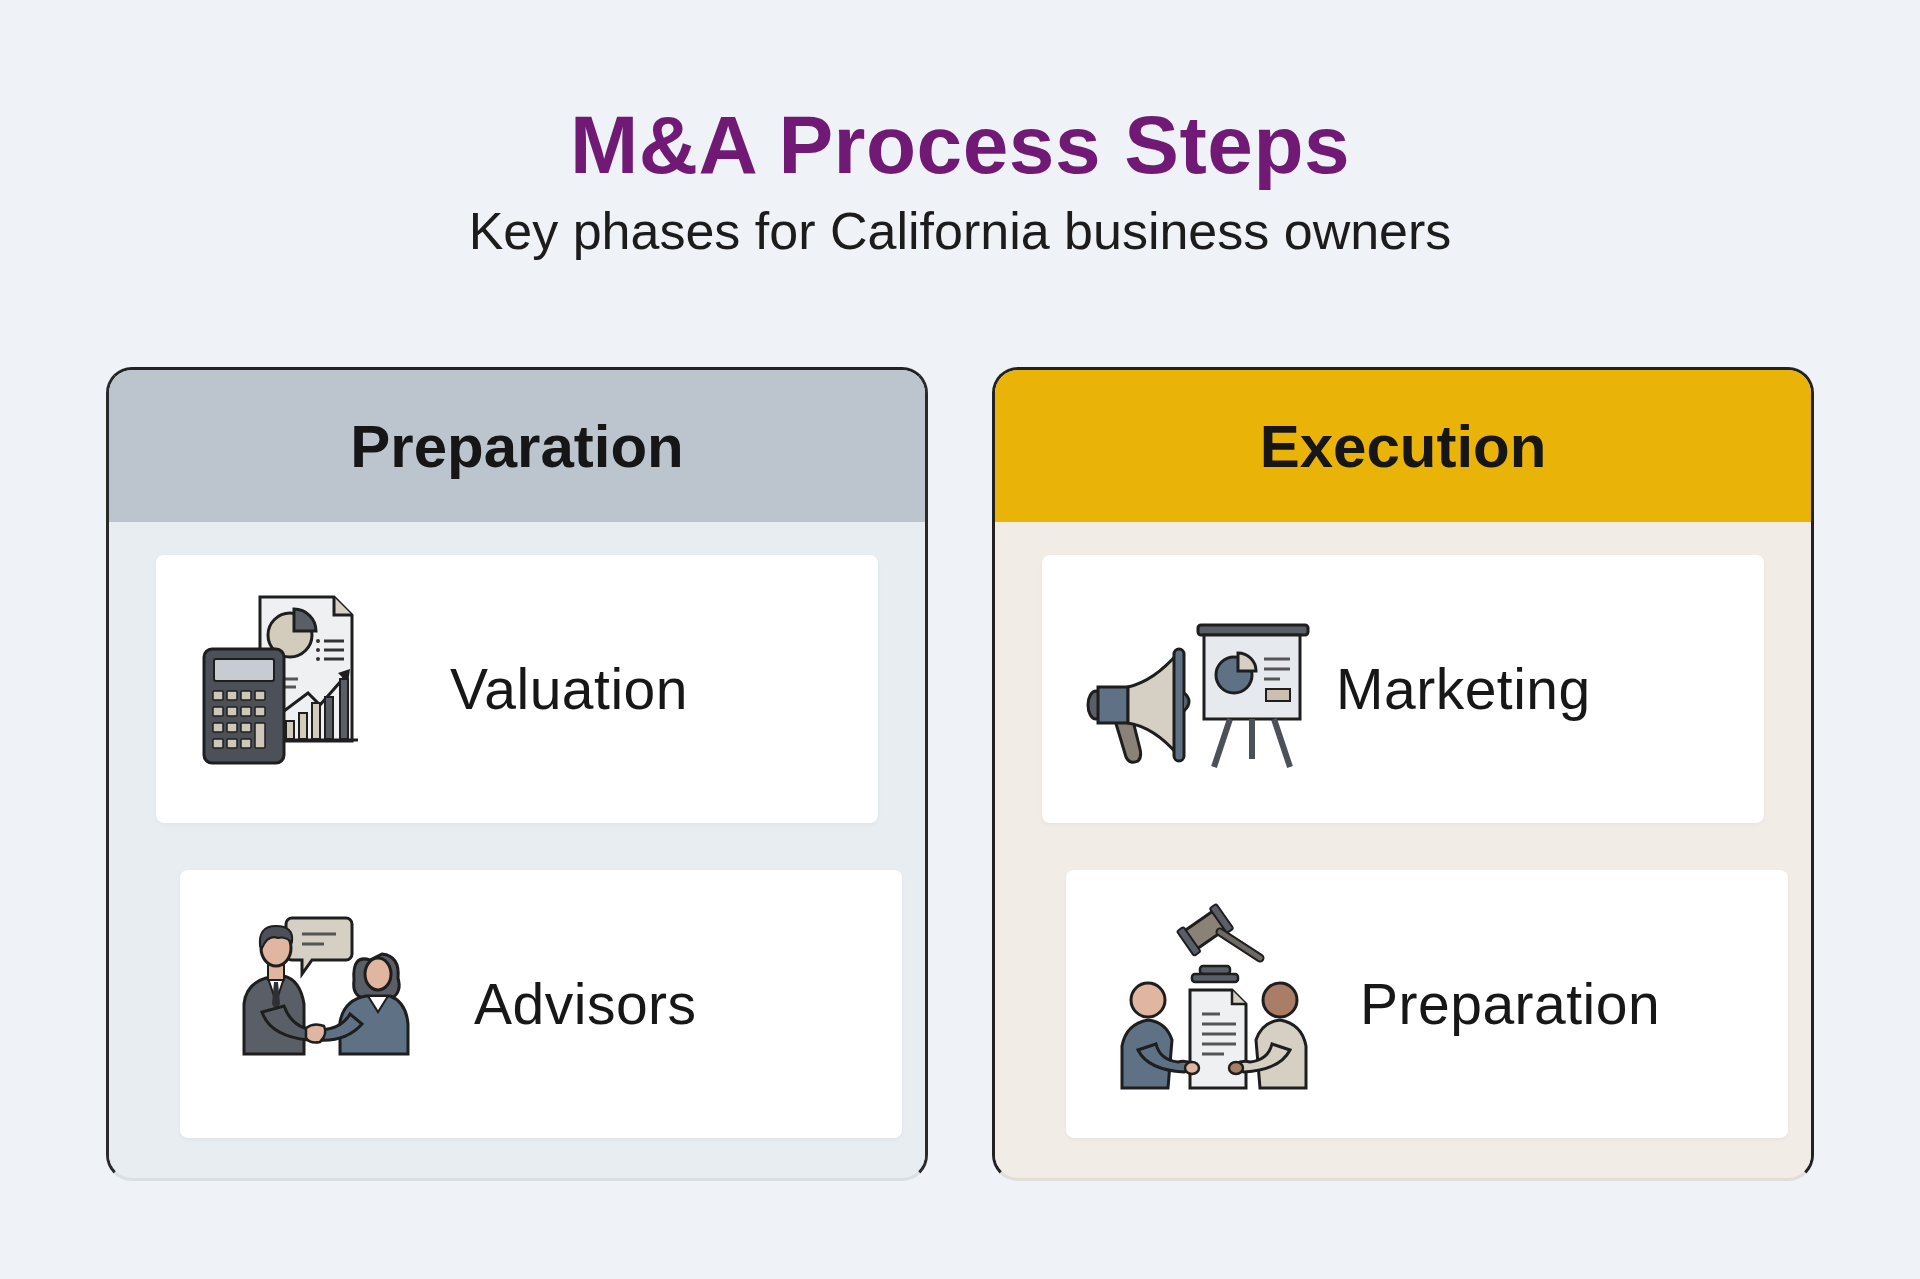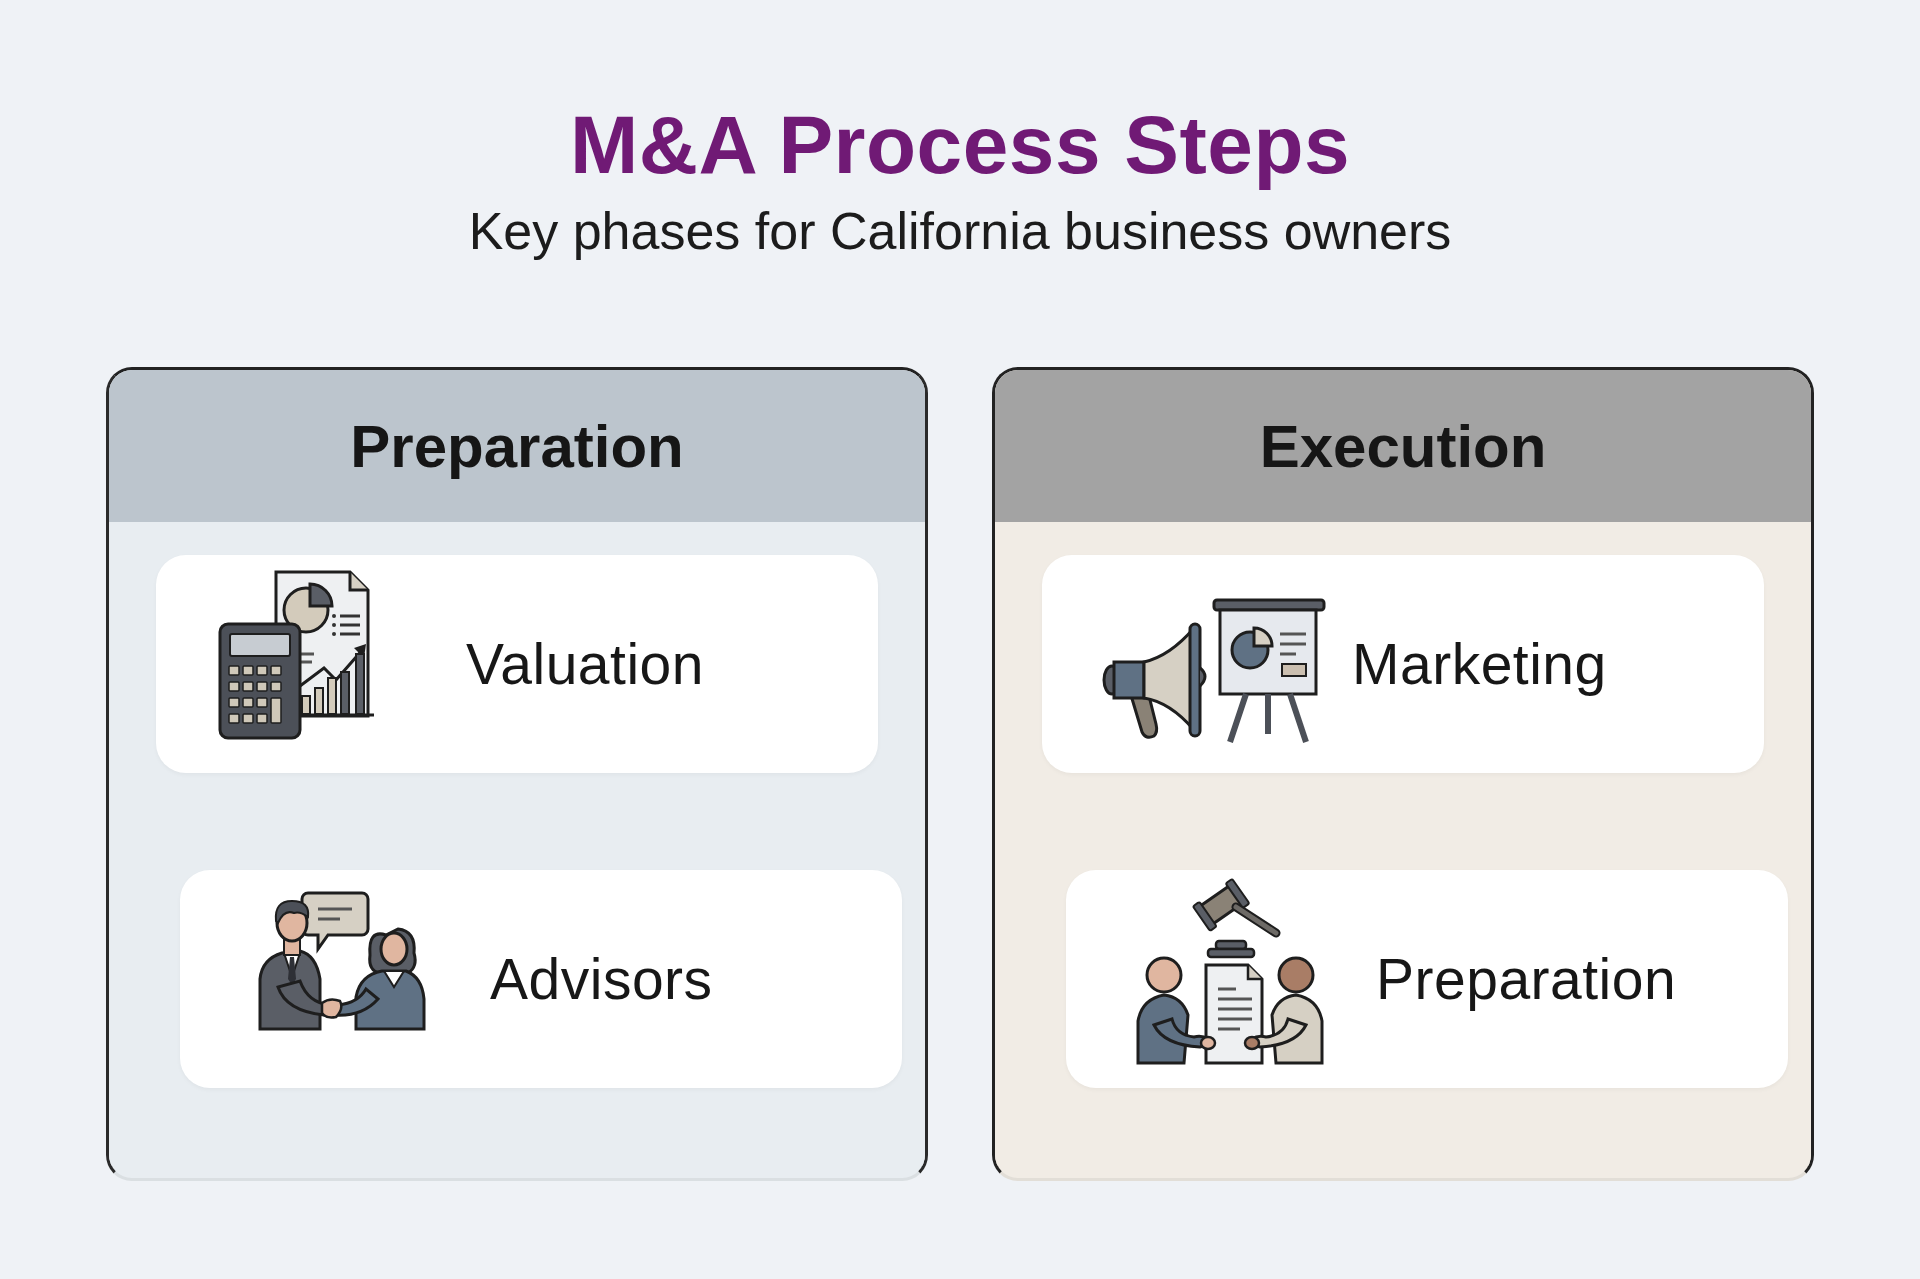--- a/index.html
+++ b/index.html
@@ -38,26 +38,26 @@
     position: absolute; bottom: 0; width: 6px; height: 300px; pointer-events: none;
   }
   .prep .fade-l, .prep .fade-r { background: linear-gradient(to bottom, rgba(232,237,241,0), #e8edf1 85%); }
   .exec .fade-l, .exec .fade-r { background: linear-gradient(to bottom, rgba(241,236,229,0), #f1ece5 85%); }
   .fade-l { left: -3px; } .fade-r { right: -3px; }
   .panel-header {
     height: 152px; display: flex; align-items: center; justify-content: center;
     font-size: 60px; font-weight: 700; color: #161616;
   }
   .prep .panel-header { background: #bcc5cd; }
-  .exec .panel-header { background: #a3a3a3; }
+  .exec .panel-header { background: #eab308; }
   .card {
-    position: absolute; left: 47px; width: 722px; height: 218px;
-    background: #ffffff; border-radius: 30px;
+    position: absolute; left: 47px; width: 722px; height: 268px;
+    background: #ffffff; border-radius: 8px;
     box-shadow: 0 2px 4px rgba(0,0,0,0.04);
-    display: flex; align-items: center; padding-left: 16px;
+    display: flex; align-items: center;
   }
   .card.c1 { top: 185px; }
   .card.c2 { top: 500px; margin-left: 24px; }
   .card-icon {
     width: 210px; height: 200px; margin-left: 42px; flex: none;
     display: flex; align-items: center; justify-content: center;
   }
   .card-icon svg { width: 210px; height: 200px; overflow: visible; }
   .card-label {
     margin-left: 42px; font-size: 57px; font-weight: 400; color: #171717;

